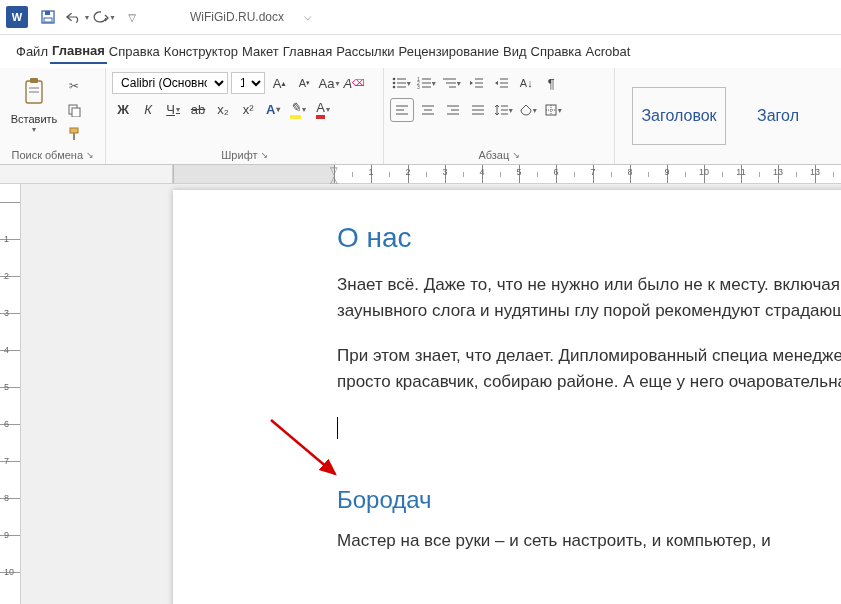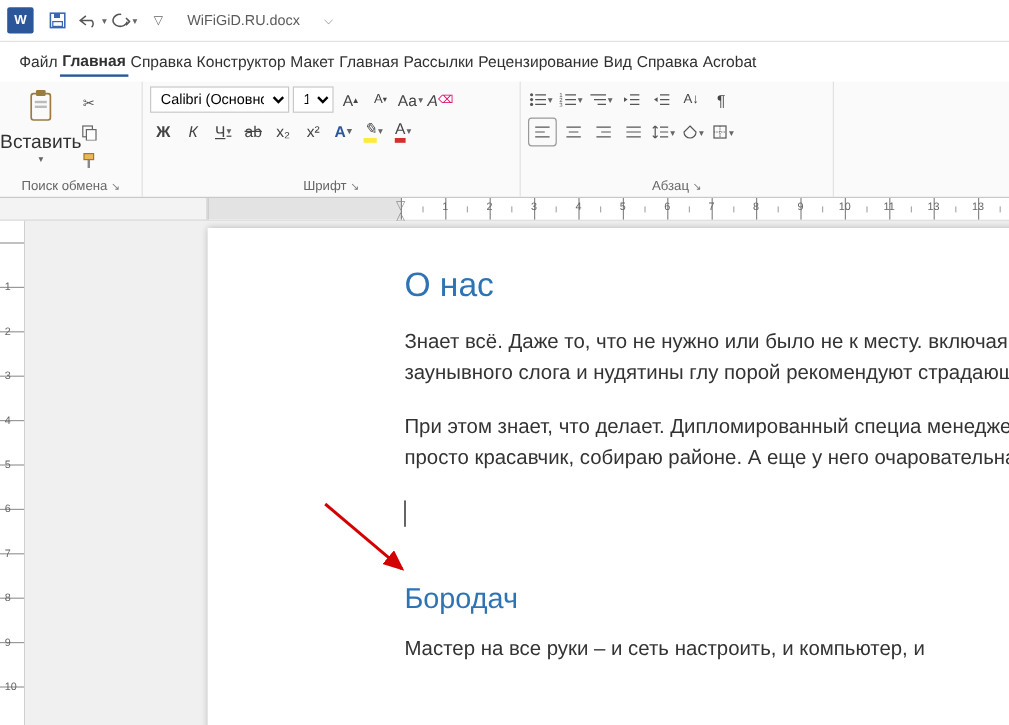--- a/index.html
+++ b/index.html
@@ -1,31 +1,31 @@
 <!DOCTYPE html>
 <html><head>
 <meta charset="utf-8">
 <style>
 html,body{margin:0;padding:0;font-family:"Segoe UI",Arial,sans-serif;font-size:12px;color:#323130;background:#fff;overflow:hidden}
 .title-bar{height:34px;display:flex;align-items:center;padding:0 6px;border-bottom:1px solid #e1e1e1;background:#fff;position:relative}
 .app-icon{width:22px;height:22px;background:#2b579a;color:#fff;font-weight:bold;display:flex;align-items:center;justify-content:center;font-size:11px;border-radius:2px;margin-right:6px}
 .qa-btn{width:26px;height:26px;display:flex;align-items:center;justify-content:center;color:#555;margin:0 1px;border-radius:3px}
-.doc-name{margin-left:10px;color:#5c5c5c;display:flex;align-items:center;gap:20px}
+.doc-name{margin-left:44px;color:#5c5c5c;display:flex;align-items:center;gap:20px}
 .search-box{position:absolute;left:580px;right:2px;top:4px;height:26px;border:1px solid #ccc;border-radius:4px;display:flex;align-items:center;padding:0 8px;color:#888}
 .search-box svg{margin-right:6px}
 .menu-tabs{display:flex;align-items:center;height:32px;padding:0 10px 0 14px;border-bottom:1px solid transparent}
 .menu-tab{padding:4px 2px;color:#323130;cursor:pointer;font-size:13px}
 .menu-tab.active{font-weight:600;border-bottom:2px solid #2b579a}
 .ribbon{display:flex;height:96px;border-bottom:1px solid #c8c8c8;background:#fafafa}
 .ribbon-group{border-right:1px solid #e1e1e1;display:flex;flex-direction:column;justify-content:space-between;padding:4px 6px 1px}
 .ribbon-group-label{text-align:center;font-size:11px;color:#666;padding:2px 0;display:flex;align-items:center;justify-content:center;gap:3px}
 .rg-body{display:flex;flex:1}
 .big-btn{display:flex;flex-direction:column;align-items:center;justify-content:center;width:56px;height:66px;border-radius:3px}
 .big-btn .ic{font-size:22px}
-.big-btn .lbl{font-size:16px;margin-top:2px}
+.big-btn .lbl{font-size:11px;margin-top:2px}
 .small-col{display:flex;flex-direction:column;gap:4px;margin-left:2px;justify-content:center}
 .small-btn{width:20px;height:20px;display:flex;align-items:center;justify-content:center;color:#555;border-radius:3px}
 .font-row{display:flex;align-items:center;gap:3px;margin-bottom:4px}
 .font-sel{border:1px solid #c8c8c8;height:22px;font-size:12px;padding:0 4px;background:#fff}
 .font-sel.name{width:116px}
 .font-sel.size{width:34px}
 .ic-box{width:22px;height:22px;display:flex;align-items:center;justify-content:center;color:#444;border-radius:3px;font-size:13px;position:relative}
 .ic-box .dd{font-size:8px;margin-left:1px;color:#666}
 .para-row{display:flex;align-items:center;gap:3px;margin-bottom:4px}
 .styles-box{flex:1;display:flex;align-items:center;padding:0 8px}
@@ -283,20 +283,27 @@
             <span class="dd">▾</span>
           </div>
       </div>
     </div>
     <div class="ribbon-group-label">
         <span>Абзац</span>
         <span class="launcher">↘</span>
       </div>
   </div>
 
+  <div class="ribbon-group" style="flex:1;border-right:none">
+    <div class="styles-box">
+      <div class="style-item">Заголовок</div>
+      <div class="style-item">Загол</div>
+    </div>
+    <div class="ribbon-group-label"></div>
+  </div>
 </div>
 
 <div class="ruler-h">
   <div class="gutter"></div>
   <div class="scale" id="hscale">
     <div class="ruler-grey" style="width:160px"></div>
     <div class="indent-marker" style="left:156px">▽</div>
     <div class="indent-marker" style="left:156px;top:9px">△</div>
   <div class="ruler-tick" style="left: 160px;"></div>
       <div class="ruler-tick minor" style="left: 178px;"></div>

